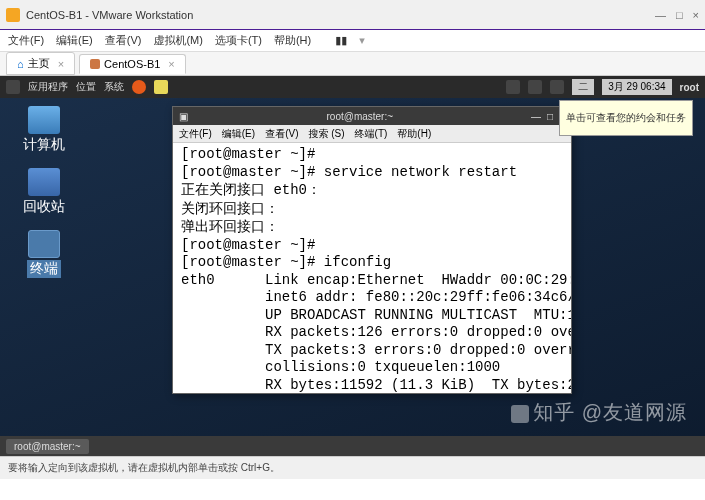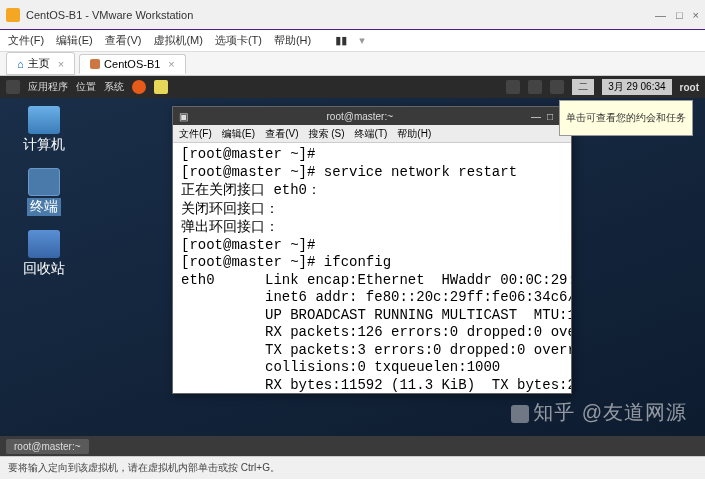--- a/index.html
+++ b/index.html
@@ -108,26 +108,26 @@
     <span class="root">root</span>
   </div>
   <div class="tooltip">单击可查看您的约会和任务</div>
 
   <div class="dicons">
     <div class="dicon">
       <div class="ibox comp"></div>
       <div class="lbl">计算机</div>
     </div>
     <div class="dicon">
+      <div class="ibox trash"></div>
+      <div class="lbl">回收站</div>
+    </div>
+    <div class="dicon">
       <div class="ibox sel"></div>
       <div class="lbl" style="background:#4a7aaa;padding:0 3px">终端</div>
-    </div>
-    <div class="dicon">
-      <div class="ibox trash"></div>
-      <div class="lbl">回收站</div>
     </div>
   </div>
 
   <div class="term">
     <div class="term-title">
       <span>▣</span>
       <span class="t">root@master:~</span>
       <div class="tb">
         <span>—</span>
         <span>□</span>

